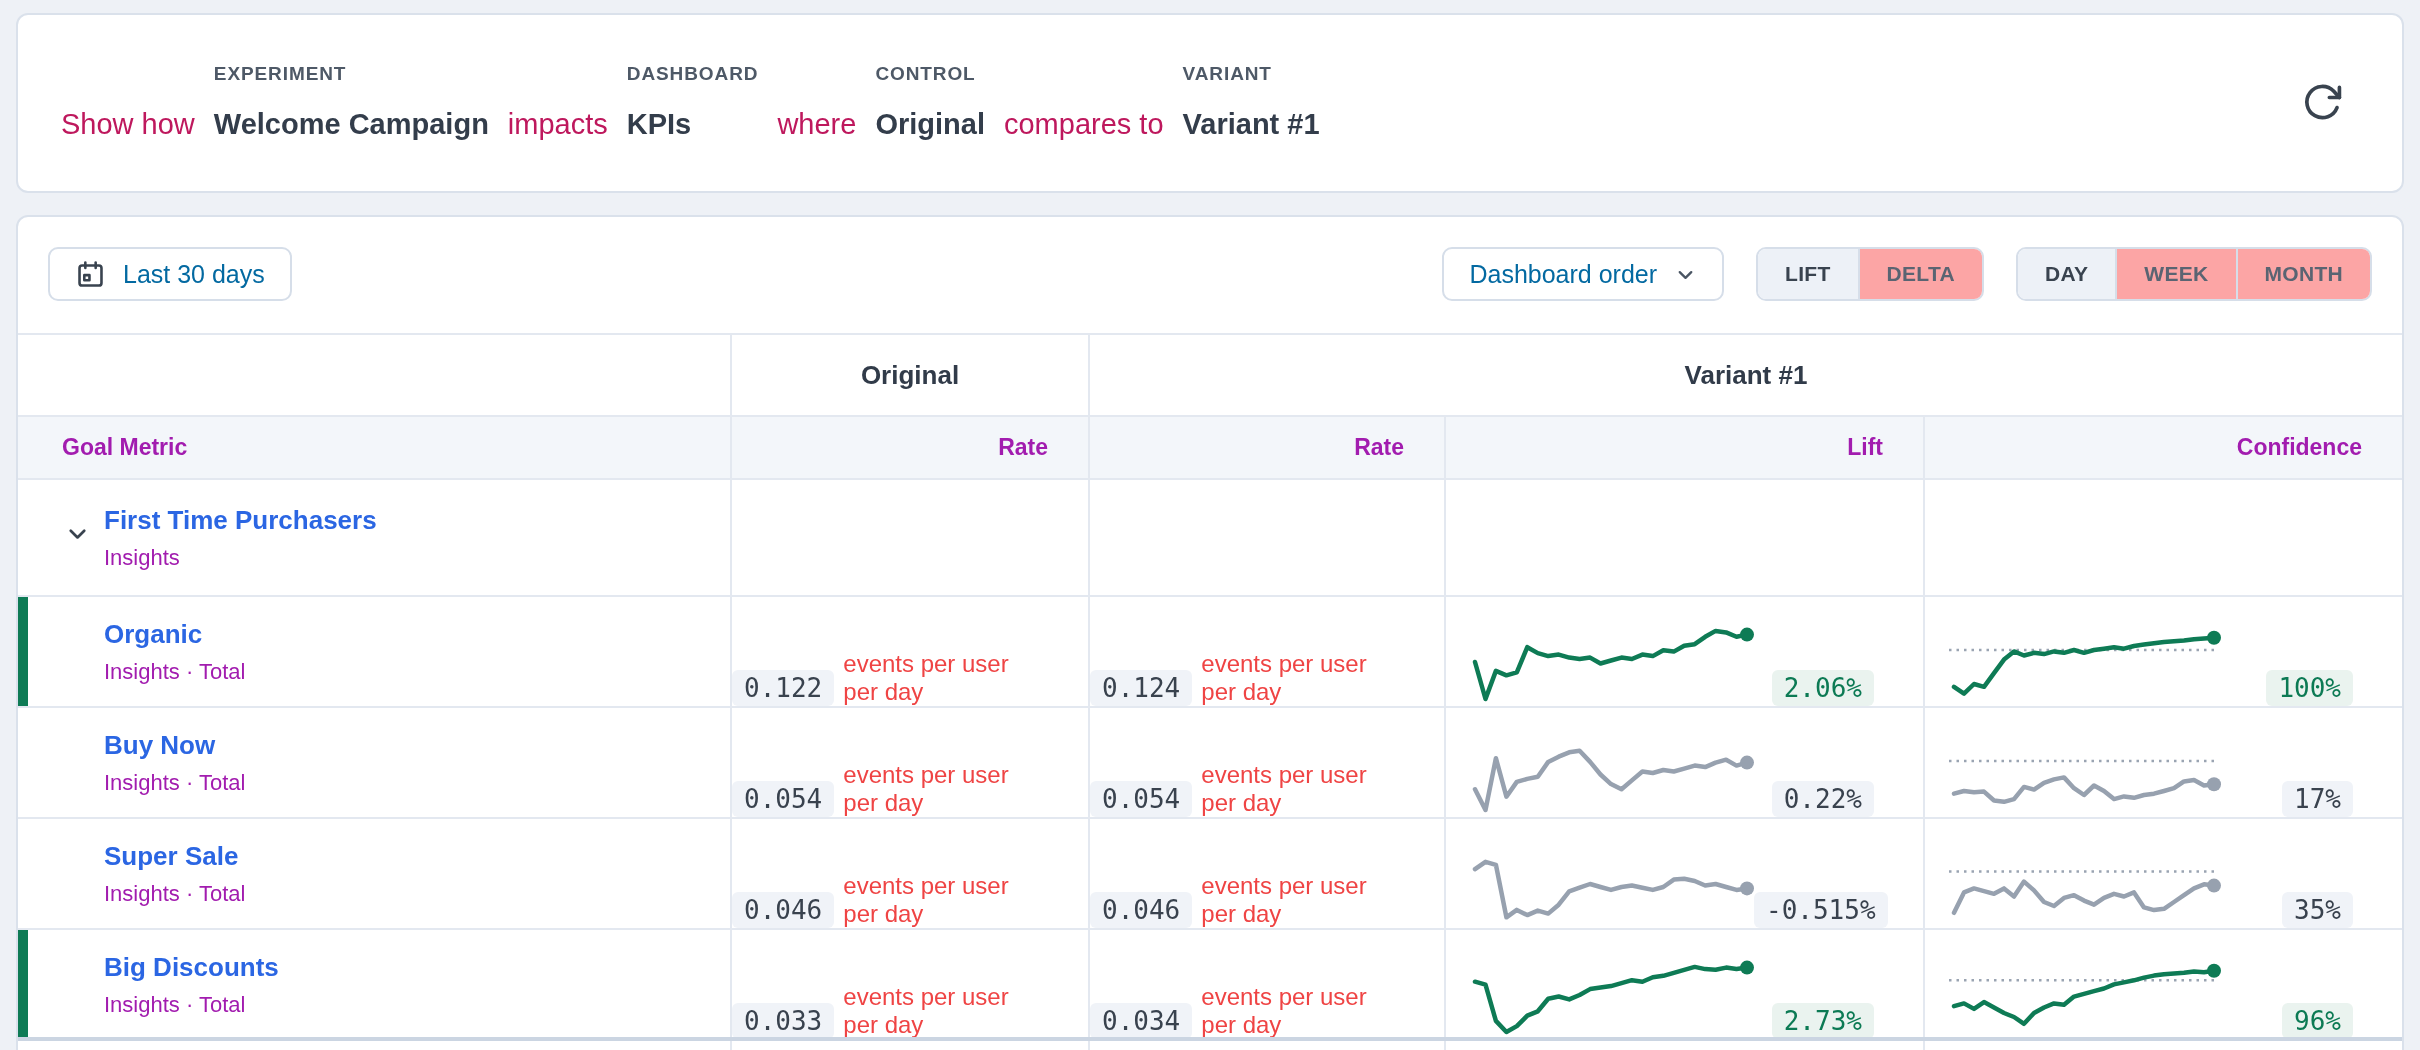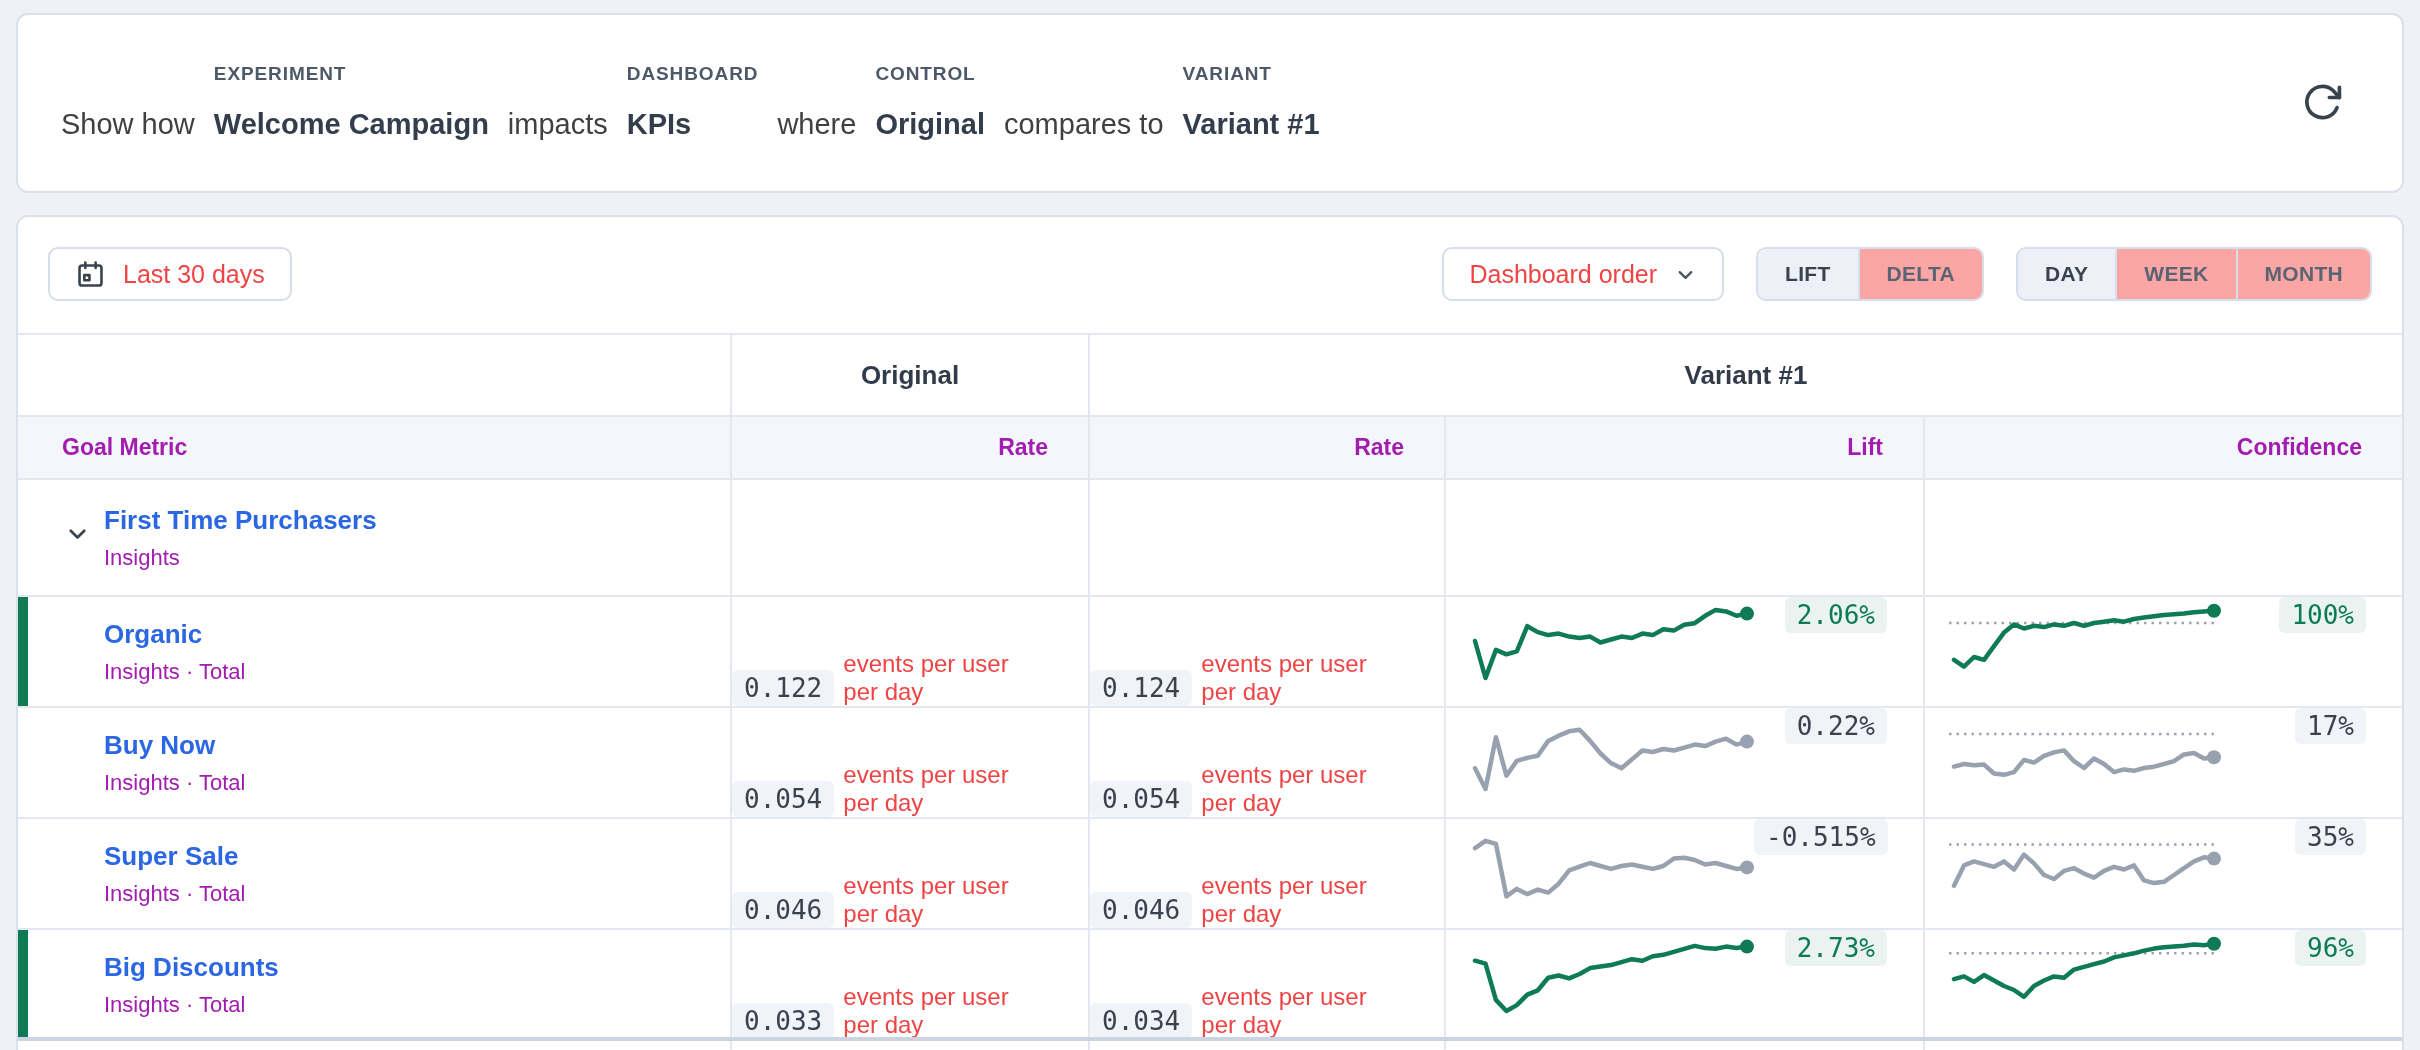--- a/index.html
+++ b/index.html
@@ -11,28 +11,28 @@
   .card{
     background:#fff;border:2px solid #DAE1EB;border-radius:12px;
     margin:0 16px;box-sizing:border-box;
   }
   
   #header-card{margin-top:13px;height:180px;display:flex;align-items:center;padding:0 52px 0 43px}
   .hsentence{display:flex;align-items:flex-end;gap:19px;flex:1;padding-bottom:4px}
   .hterm{display:flex;flex-direction:column}
   .hlabel{font-size:19px;font-weight:700;letter-spacing:.9px;color:#4E5967;margin-bottom:24px;white-space:nowrap}
   .hvalue{font-size:29px;font-weight:700;color:#333D4B;line-height:1.05;white-space:nowrap}
-  .hconn{font-size:29px;font-weight:500;color:#404040;line-height:1.05;white-space:nowrap}
+  .hconn{font-size:29px;font-weight:500;color:#be185d;line-height:1.05;white-space:nowrap}
   .refresh-btn{background:none;border:none;padding:6px;cursor:pointer;display:flex}
   
   #main-card{margin-top:22px;height:920px;padding-top:30px;overflow:hidden}
   .controls{display:flex;justify-content:space-between;align-items:center;height:54px;margin:0 30px 32px 30px}
   .controls-right{display:flex;gap:32px}
   .btn{display:flex;align-items:center;gap:17px;height:54px;border:2px solid #D6DEE9;border-radius:10px;
-       background:#fff;padding:0 25px;font-size:25px;color:#ef4444;box-sizing:border-box;cursor:pointer;
+       background:#fff;padding:0 25px;font-size:25px;color:#0369a1;box-sizing:border-box;cursor:pointer;
        font-family:"Liberation Sans",sans-serif}
   .seg{display:flex;border:2px solid #D6DEE9;border-radius:10px;overflow:hidden;height:54px;box-sizing:border-box;background:#fff}
   .seg-item{display:flex;align-items:center;padding:0 27px;font-size:21px;font-weight:700;color:#5A6472;
             background:#fca5a5;border-left:2px solid #D6DEE9;cursor:pointer;letter-spacing:.3px}
   .seg-item:first-child{border-left:none}
   .seg-item.selected{background:#EDF1F7;color:#39434F}
   
   .table{border-top:2px solid #E3E8F0}
   .trow{display:grid;grid-template-columns:712px 358px 356px 479px 479px;border-bottom:2px solid #E3E8F0;position:relative}
   .cell{box-sizing:border-box;position:relative;min-width:0}
@@ -51,21 +51,21 @@
   .c-metric{display:flex;flex-direction:column;justify-content:center;padding-left:86px;gap:9px}
   .metric-link{font-size:26px;color:#2B66E3;font-weight:700;text-decoration:none;cursor:pointer;width:max-content}
   .metric-sub{font-size:22px;color:#a21caf}
   .gbar{position:absolute;left:0;top:0;bottom:0;width:10px;background:#0E7B55}
   .row-chevron{position:absolute;left:46px;top:40px;cursor:pointer;display:flex}
   .c-rate{display:flex;flex-direction:row;align-items:flex-end;justify-content:center;padding-right:40px;gap:9px}
   .chip{font-family:"DejaVu Sans Mono","Liberation Mono",monospace;font-size:26px;padding:3px 12px;
         border-radius:6px;background:#F0F3F8;color:#39424E;white-space:nowrap}
   .chip.positive{background:#EAF3EF;color:#0C7A54}
   .rate-unit{font-size:24px;color:#ef4444}
-  .c-spark{display:flex;align-items:flex-start;justify-content:space-between;padding:0 36px 0 22px}
+  .c-spark{display:flex;align-items:flex-end;justify-content:space-between;padding:0 49px 0 22px}
   .c-spark svg{flex:none}
   .icon{display:flex;flex:none}
 </style>
 </head>
 <body>
 
 <div class="card" id="header-card">
   <div class="hsentence">
     <span class="hconn">Show how</span>
     <span class="hterm">

